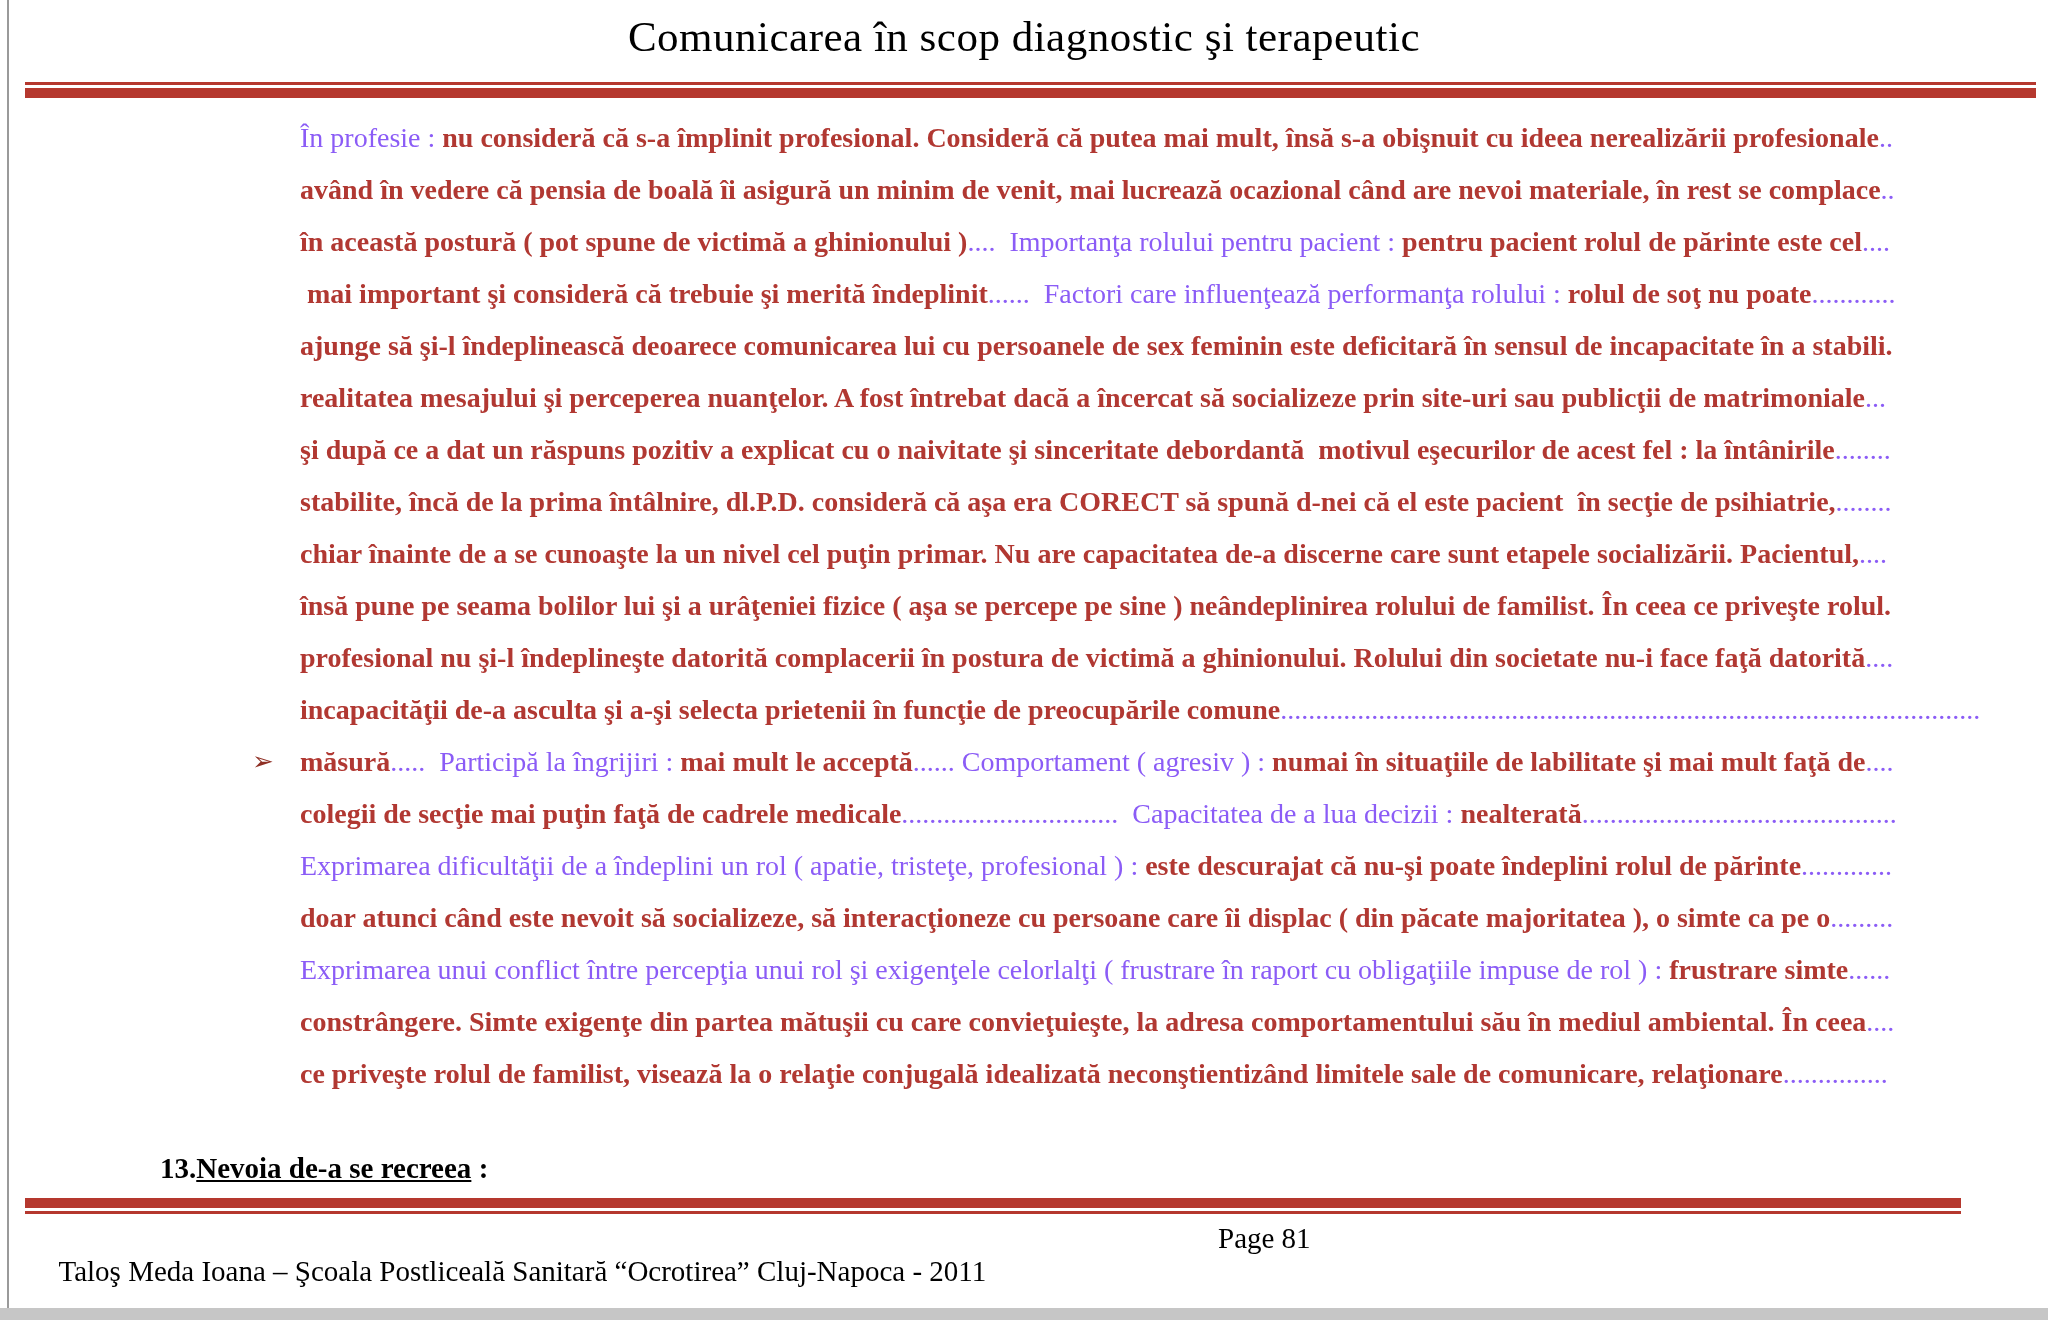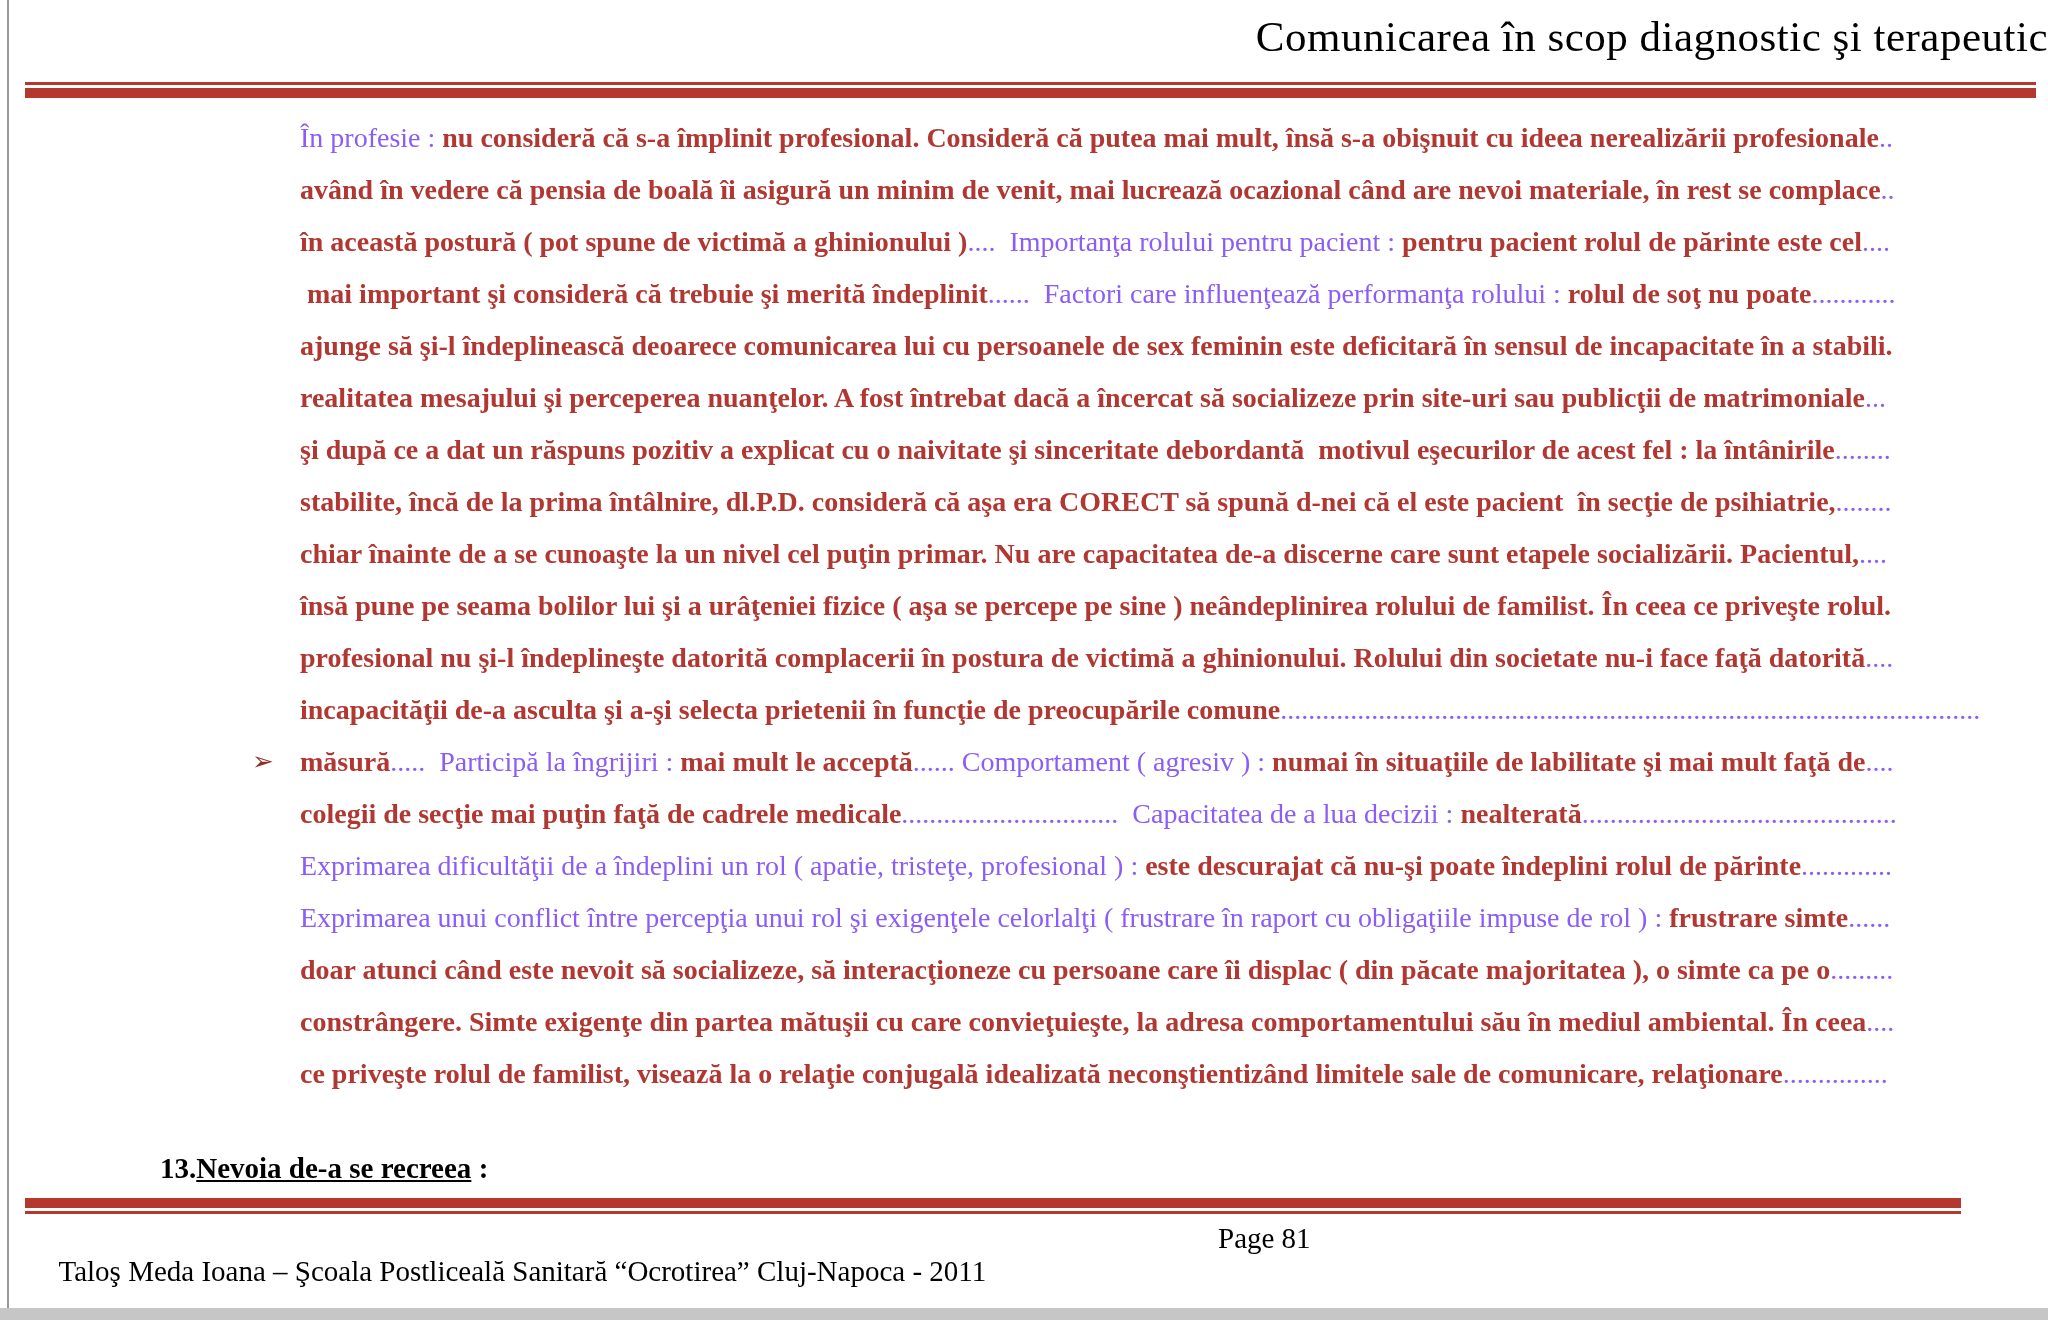--- a/index.html
+++ b/index.html
@@ -10,21 +10,21 @@
     overflow:hidden;
     font-family:"Liberation Serif","DejaVu Serif",serif;
     color:#1a1a1a;
   }
   
   .edge-left{position:absolute;left:7px;top:0;width:2px;height:1308px;background:#9a9a9a;}
   .edge-bottom{position:absolute;left:0;bottom:0;width:2048px;height:12px;background:#c6c6c6;}
   
   .doc-title{
     position:absolute;top:12px;left:0;width:2048px;
-    text-align:right;font-size:43px;letter-spacing:0.5px;color:#000;
+    text-align:center;font-size:43px;letter-spacing:0.5px;color:#000;
   }
   
   .rule{position:absolute;left:25px;}
   .rule .thin{height:3px;background:var(--accent-red);}
   .rule .gap{height:3px;background:transparent;}
   .rule .thick{height:10px;background:var(--accent-red);}
   #header-rule{top:82px;width:2011px;}
   #footer-rule{top:1198px;width:1936px;}
   
   .textblock{
@@ -86,22 +86,22 @@
       <div class="line"><span class="s-r">profesional nu şi-l îndeplineşte datorită complacerii în postura de victimă a ghinionului. Rolului din societate nu-i face faţă datorită</span><span class="s-k">....</span></div>
       <div class="line"><span class="s-r">incapacităţii de-a asculta şi a-şi selecta prietenii în funcţie de preocupările comune</span><span class="s-k">....................................................................................................</span></div>
     </div>
 
   <div class="textblock" id="para2">
     <span class="bullet">➢</span>
     <div>
         <div class="line"><span class="s-r">măsură</span><span class="s-k">.....  Participă la îngrijiri : </span><span class="s-r">mai mult le acceptă</span><span class="s-k">...... Comportament ( agresiv ) : </span><span class="s-r">numai în situaţiile de labilitate şi mai mult faţă de</span><span class="s-k">....</span></div>
         <div class="line"><span class="s-r">colegii de secţie mai puţin faţă de cadrele medicale</span><span class="s-k">...............................  Capacitatea de a lua decizii : </span><span class="s-r">nealterată</span><span class="s-k">.............................................</span></div>
         <div class="line"><span class="s-k">Exprimarea dificultăţii de a îndeplini un rol ( apatie, tristeţe, profesional ) : </span><span class="s-r">este descurajat că nu-şi poate îndeplini rolul de părinte</span><span class="s-k">.............</span></div>
+        <div class="line"><span class="s-r">doar atunci când este nevoit să socializeze, să interacţioneze cu persoane care îi displac ( din păcate majoritatea ), o simte ca pe o</span><span class="s-k">.........</span></div>
         <div class="line"><span class="s-k">Exprimarea unui conflict între percepţia unui rol şi exigenţele celorlalţi ( frustrare în raport cu obligaţiile impuse de rol ) : </span><span class="s-r">frustrare simte</span><span class="s-k">......</span></div>
-        <div class="line"><span class="s-r">doar atunci când este nevoit să socializeze, să interacţioneze cu persoane care îi displac ( din păcate majoritatea ), o simte ca pe o</span><span class="s-k">.........</span></div>
         <div class="line"><span class="s-r">constrângere. Simte exigenţe din partea mătuşii cu care convieţuieşte, la adresa comportamentului său în mediul ambiental. În ceea</span><span class="s-k">....</span></div>
         <div class="line"><span class="s-r">ce priveşte rolul de familist, visează la o relaţie conjugală idealizată neconştientizând limitele sale de comunicare, relaţionare</span><span class="s-k">...............</span></div>
       </div>
   </div>
 
   <div id="heading13"><span class="s-b">13.</span><span class="s-u">Nevoia de-a se recreea</span><span class="s-b"> :</span></div>
 
   <div class="rule" id="footer-rule">
     <div class="thick"></div>
     <div class="gap"></div>

